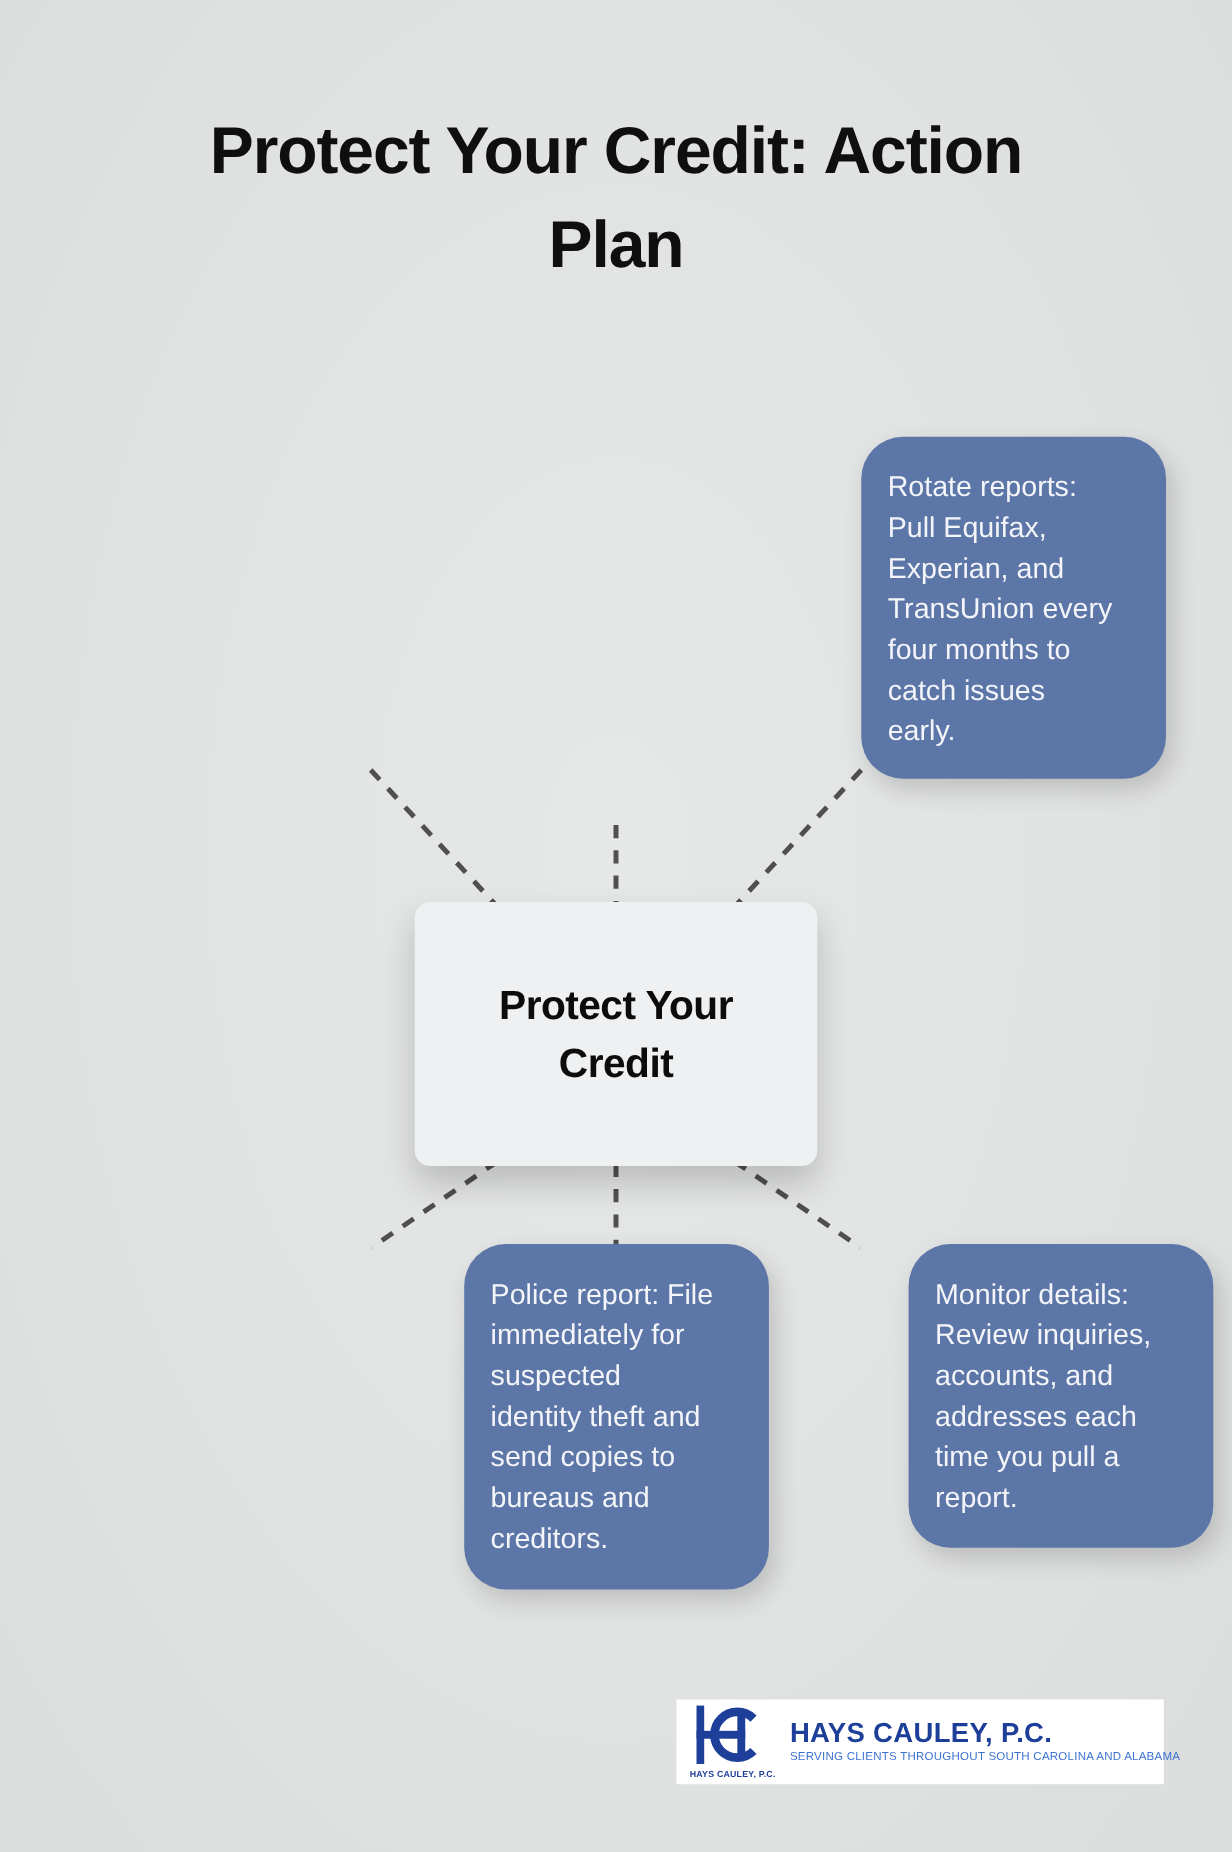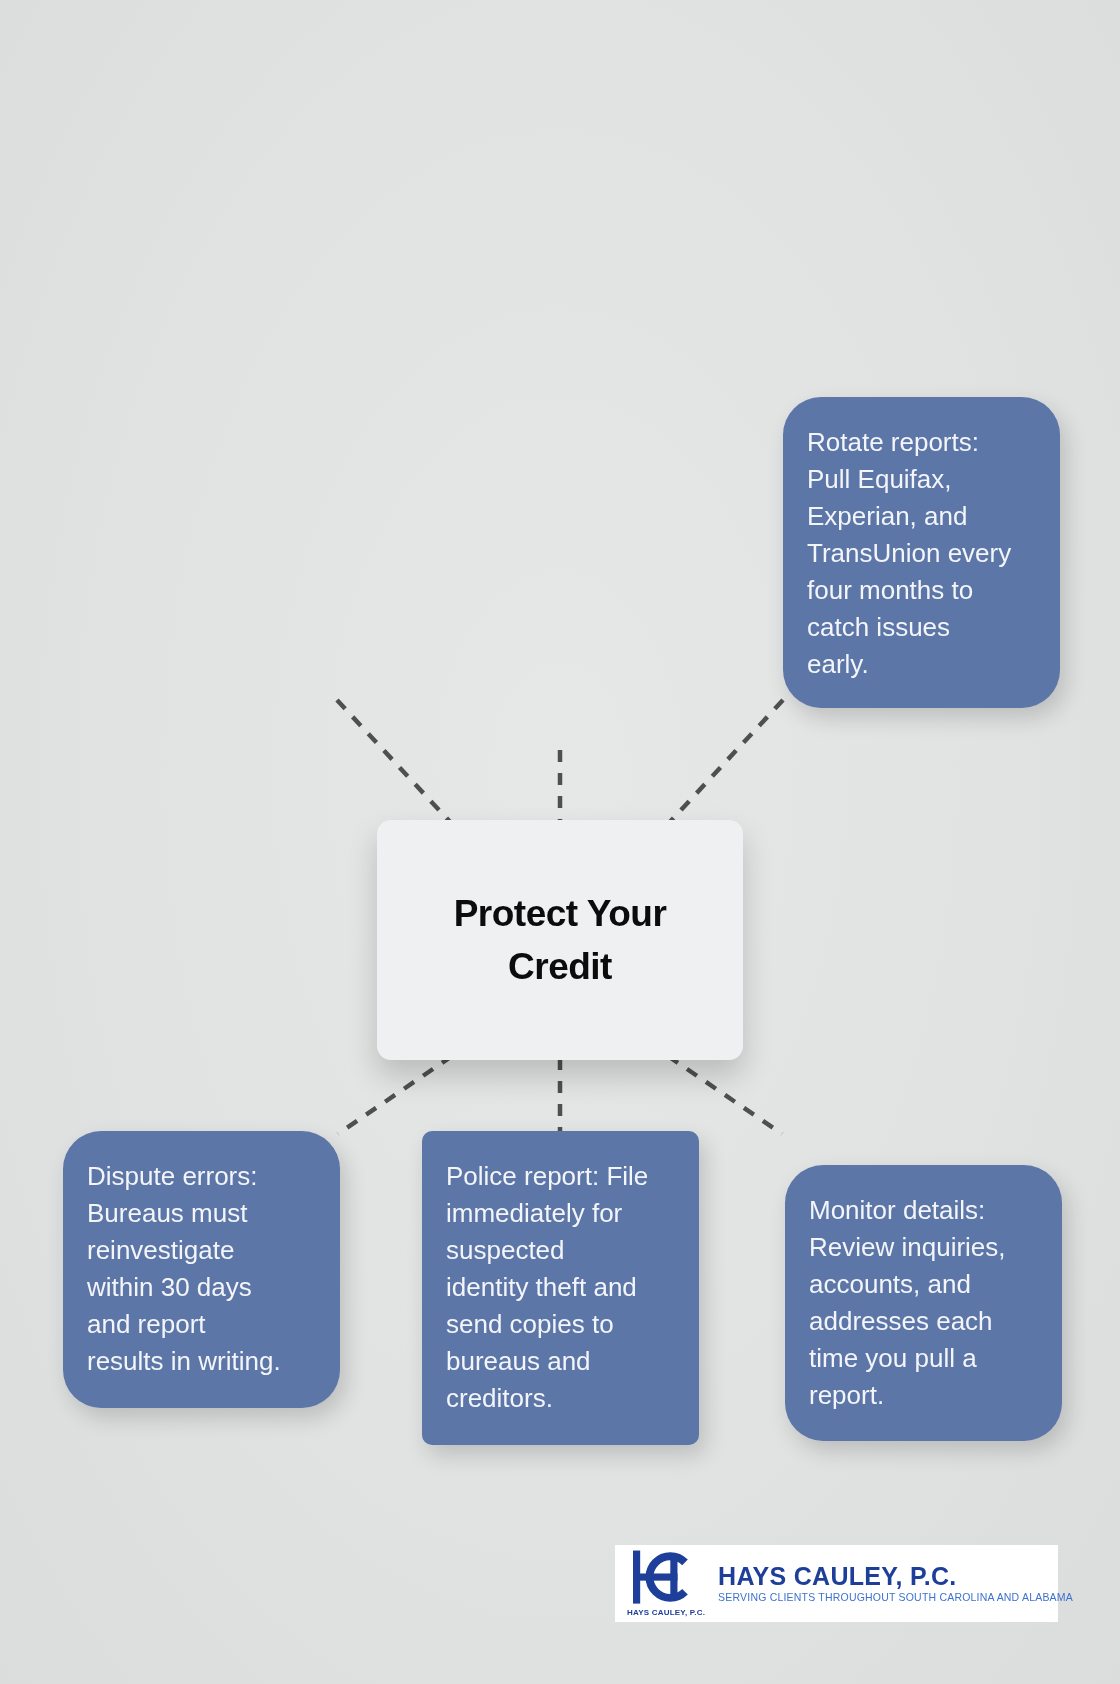--- a/index.html
+++ b/index.html
@@ -34,22 +34,22 @@
     color: #f3f5f9;
     font-size: 26px; line-height: 37px;
     padding: 27px 24px;
     box-sizing: border-box;
     white-space: pre-line;
   }
   .card-1 { left: 63px;  top: 397px; height: 311px; }
   .card-2 { left: 422px; top: 397px; height: 352px; }
   .card-3 { left: 783px; top: 397px; height: 311px; }
   .card-4 { left: 63px;  top: 1131px; height: 277px; }
-  .card-5 { left: 422px; top: 1131px; height: 314px; border-radius: 10px; }
-  .card-6 { left: 785px; top: 1131px; height: 276px; margin-top: 34px; }
+  .card-5 { left: 422px; top: 1131px; height: 314px; }
+  .card-6 { left: 826px; top: 1131px; height: 276px; }
   .center-node {
     position: absolute;
     left: 377px; top: 820px; width: 366px; height: 240px;
     background: #eff0f1;
     border-radius: 14px;
     box-shadow: 0 16px 30px rgba(0,0,0,0.18);
     display: flex; align-items: center; justify-content: center;
   }
   .center-node-label {
     font-size: 37px; line-height: 53px; font-weight: 700;
@@ -82,45 +82,41 @@
   .logo-tagline {
     font-size: 10.5px; line-height: 13px; font-weight: 400;
     color: #3c72cf; letter-spacing: 0.2px; margin-top: 1px; white-space: nowrap;
   }
 </style>
 </head>
 <body>
 
 <div class="canvas">
 
+  <div class="page-title">Protect Your Credit: Action
+Plan</div>
 
   <svg class="connectors" width="1120" height="1684" viewBox="0 0 1120 1684">
     <g stroke="#4f4f4f" stroke-width="4.5" stroke-dasharray="12 11" fill="none">
       <line x1="337" y1="700" x2="452" y2="824"></line>
       <line x1="560" y1="750" x2="560" y2="820"></line>
       <line x1="783" y1="700" x2="668" y2="824"></line>
       <line x1="452" y1="1056" x2="338" y2="1134"></line>
       <line x1="560" y1="1058" x2="560" y2="1132"></line>
       <line x1="668" y1="1056" x2="782" y2="1134"></line>
     </g>
   </svg>
 
   <div class="card card-3">Rotate reports:
 Pull Equifax,
 Experian, and
 TransUnion every
 four months to
 catch issues
 early.</div>
-  <div class="card card-4">Dispute errors:
-Bureaus must
-reinvestigate
-within 30 days
-and report
-results in writing.</div>
   <div class="card card-5">Police report: File
 immediately for
 suspected
 identity theft and
 send copies to
 bureaus and
 creditors.</div>
   <div class="card card-6">Monitor details:
 Review inquiries,
 accounts, and

